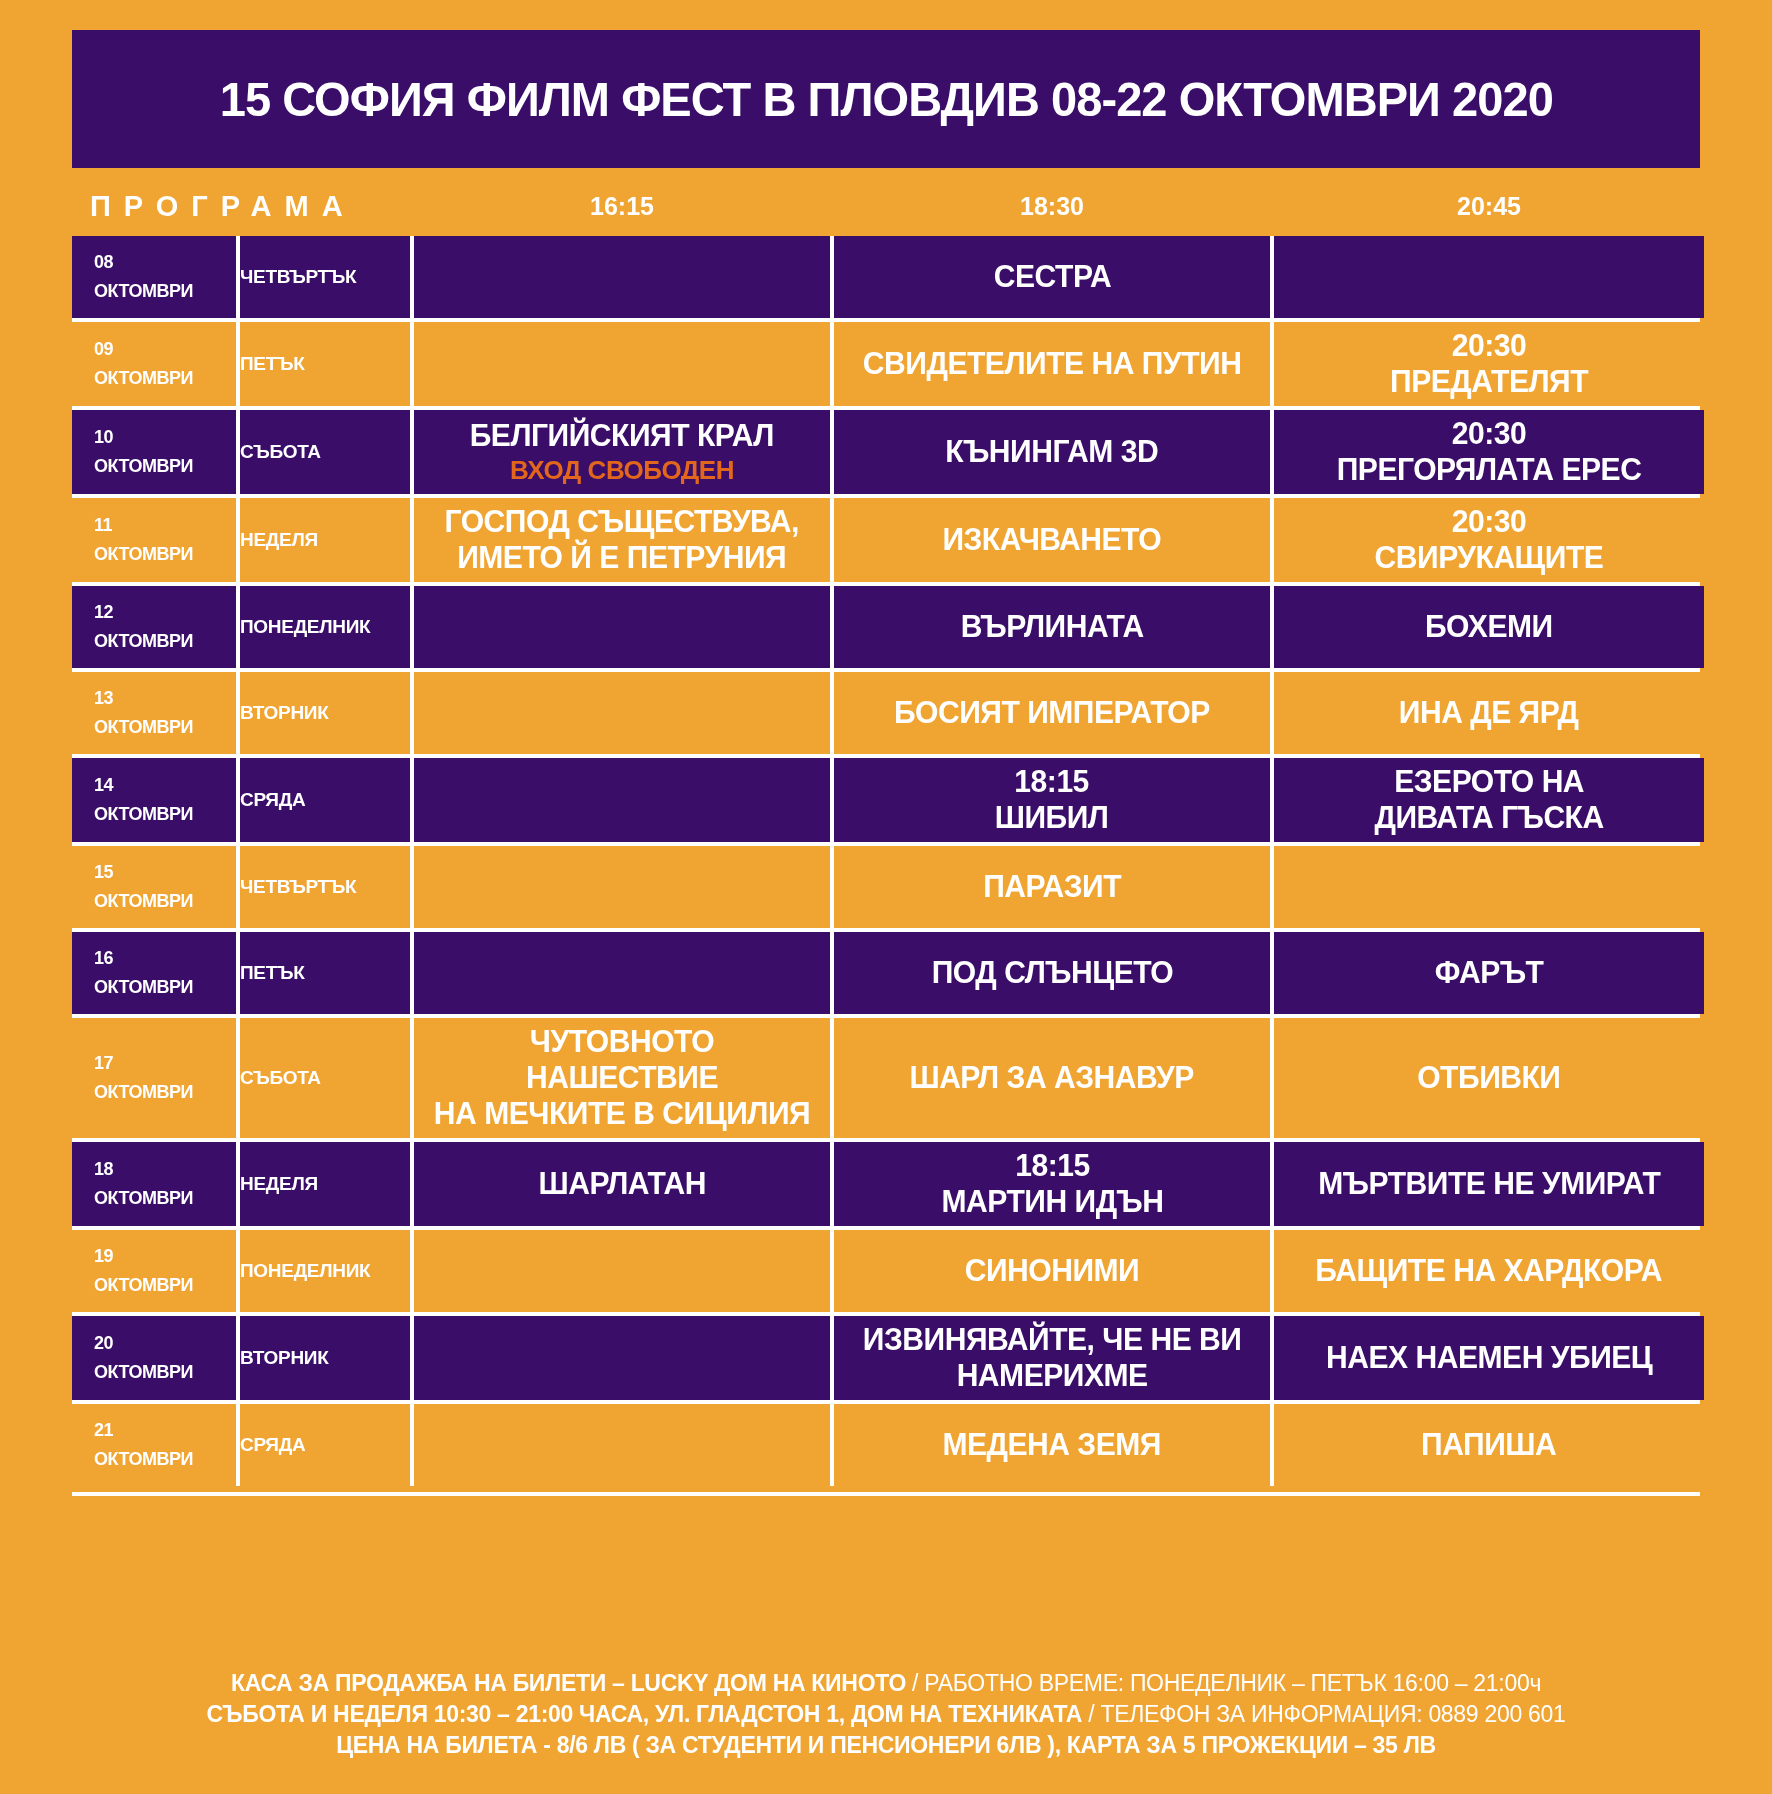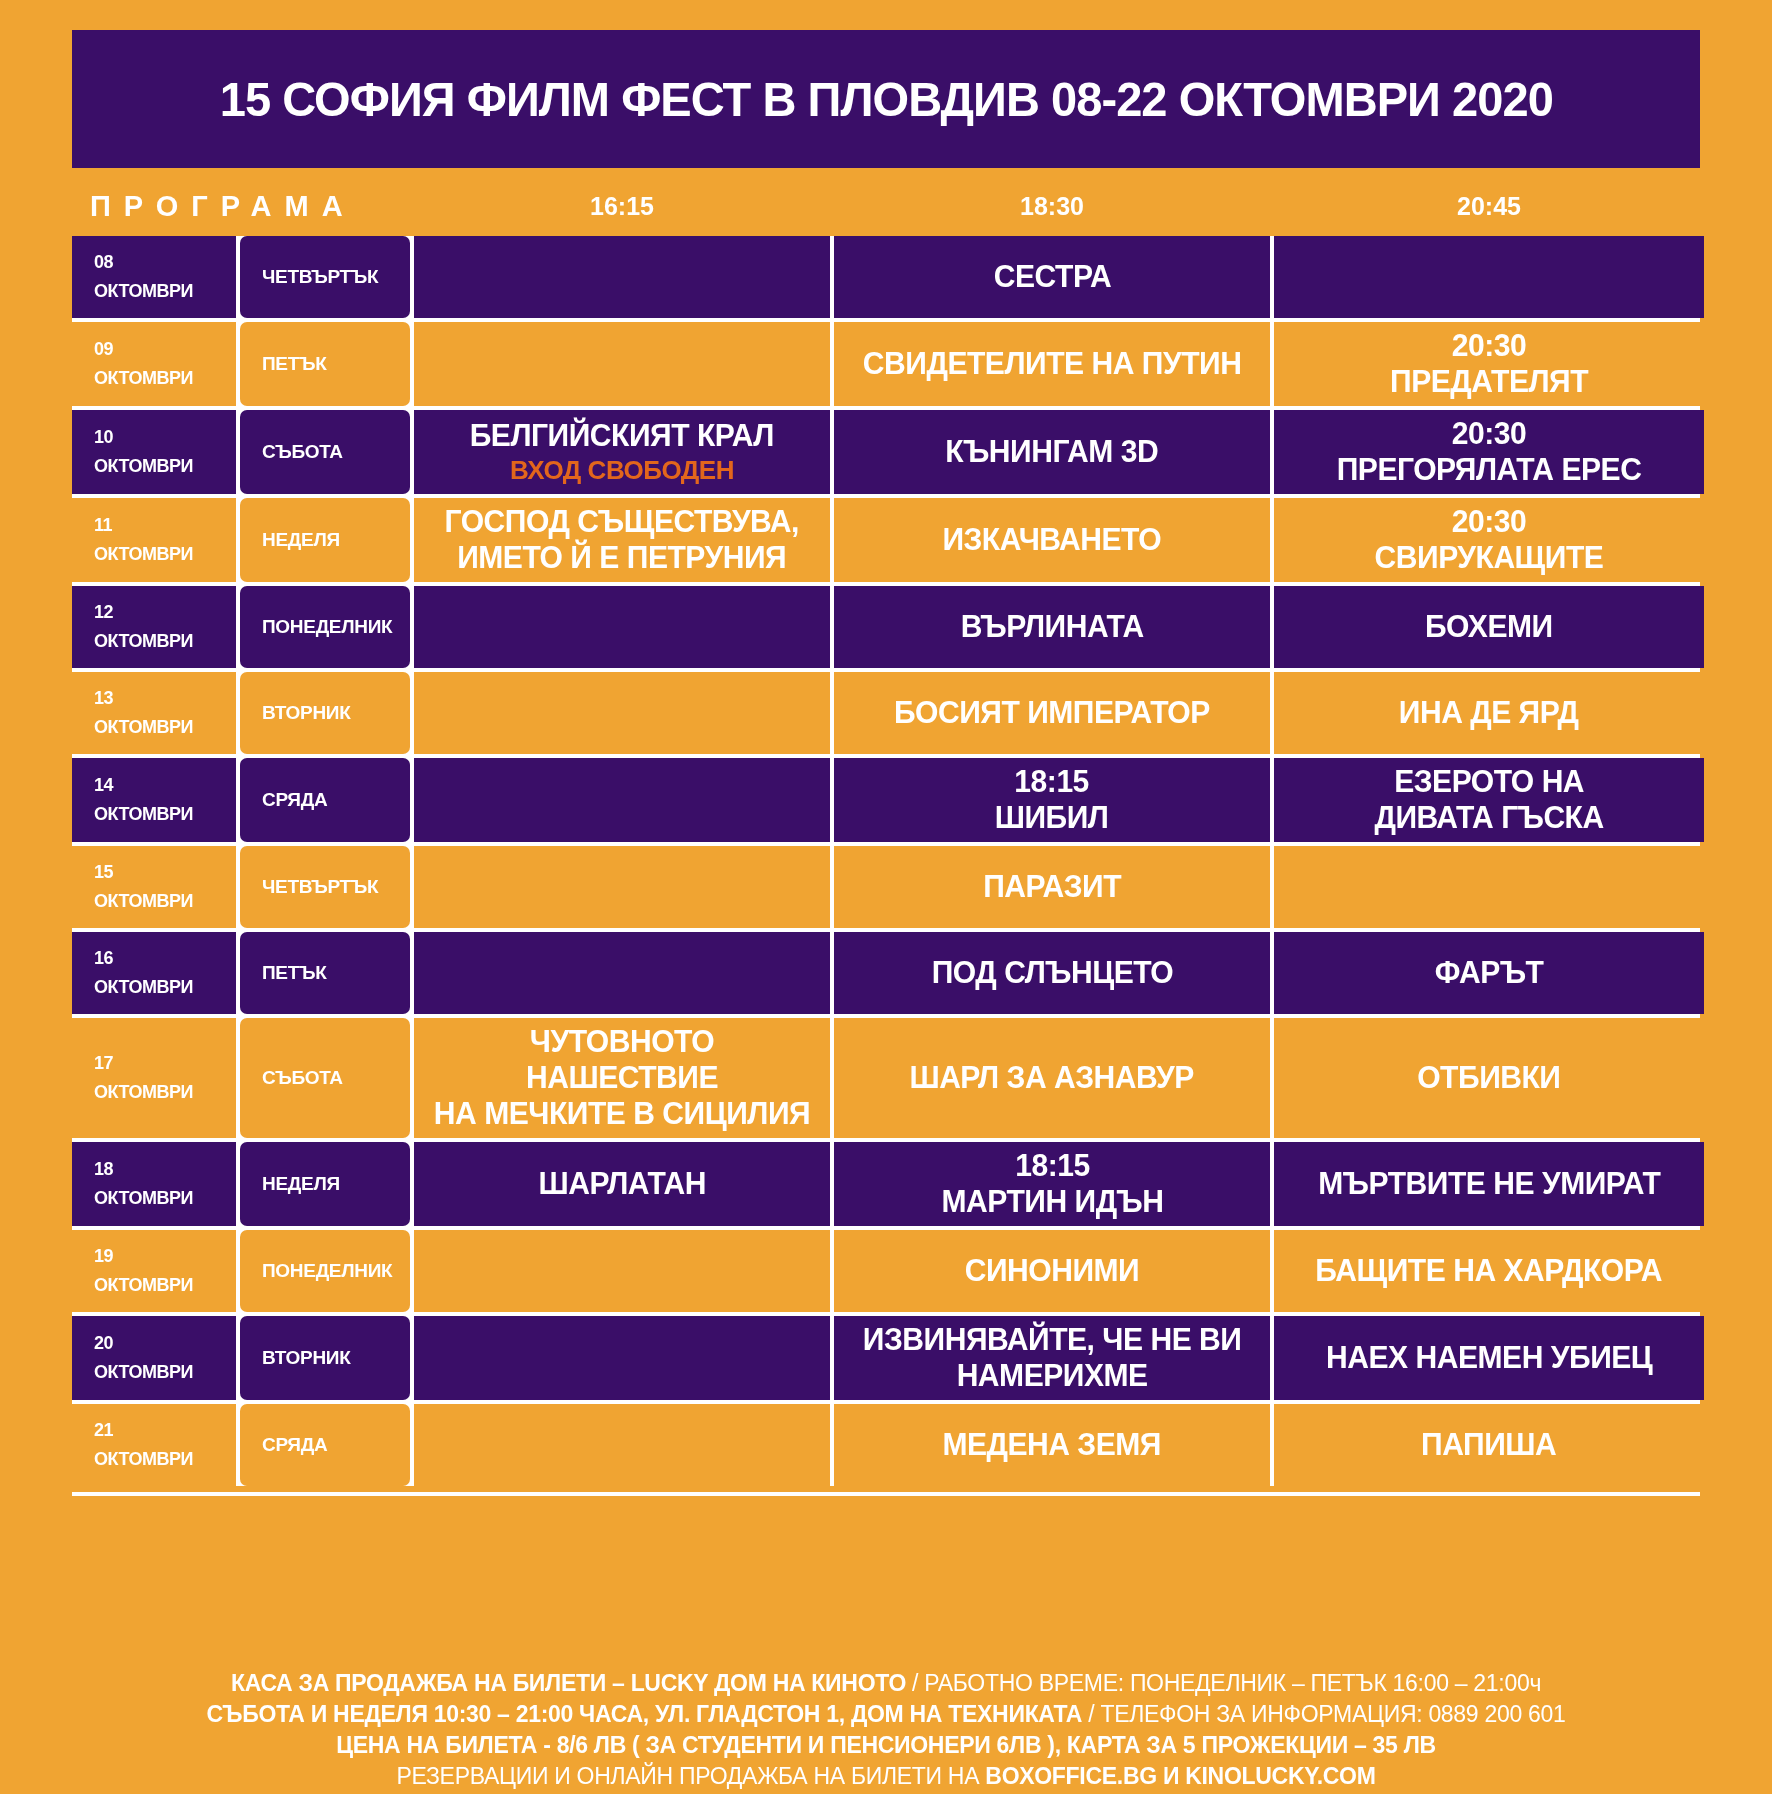--- a/index.html
+++ b/index.html
@@ -70,21 +70,21 @@
     display:flex;flex-direction:column;justify-content:center;
     min-height:82px;
   }
   .row.purple .cell{background:var(--purple);}
   .row.orange .cell{background:var(--orange);}
   .date-cell{padding-left:22px;}
   .date-number,.date-month{
     font-size:18px;font-weight:bold;line-height:29px;
     letter-spacing:-0.5px;
   }
-  .day-cell{padding-left:22px;border-radius:7px;}
+  .day-cell{}
   .day-label{font-size:19px;font-weight:bold;letter-spacing:-0.3px;}
   .film-cell{align-items:center;text-align:center;padding:6px 10px;}
   .film-title{
     font-size:31px;font-weight:bold;line-height:36px;
     letter-spacing:-0.5px;
     white-space:pre-line;
     transform:scaleX(0.97);
   }
   .film-note{
     display:none;
@@ -447,16 +447,15 @@
     </div>
   </div>
 </div>
 
   <div class="bottom-line"></div>
 
   <div class="footer">
       <div class="footer-line"><span class="b">КАСА ЗА ПРОДАЖБА НА БИЛЕТИ – LUCKY ДОМ НА КИНОТО</span><span>   /   </span><span>РАБОТНО ВРЕМЕ: ПОНЕДЕЛНИК – ПЕТЪК 16:00 – 21:00ч</span></div>
       <div class="footer-line"><span class="b">СЪБОТА И НЕДЕЛЯ 10:30 – 21:00 ЧАСА, УЛ. ГЛАДСТОН 1, ДОМ НА ТЕХНИКАТА</span><span>  /  </span><span>ТЕЛЕФОН ЗА ИНФОРМАЦИЯ: 0889 200 601</span></div>
       <div class="footer-line"><span class="b">ЦЕНА НА БИЛЕТА - 8/6 ЛВ ( ЗА СТУДЕНТИ И ПЕНСИОНЕРИ 6ЛВ ), КАРТА ЗА 5 ПРОЖЕКЦИИ – 35 ЛВ</span></div>
-      <div class="footer-line"><span>РЕЗЕРВАЦИИ И ОНЛАЙН ПРОДАЖБА НА БИЛЕТИ НА </span><span class="b">BOXOFFICE.BG</span><span class="b"> И </span><span class="b">KINOLUCKY.COM</span></div>
     </div>
 
 </div>
 
 </body></html>

